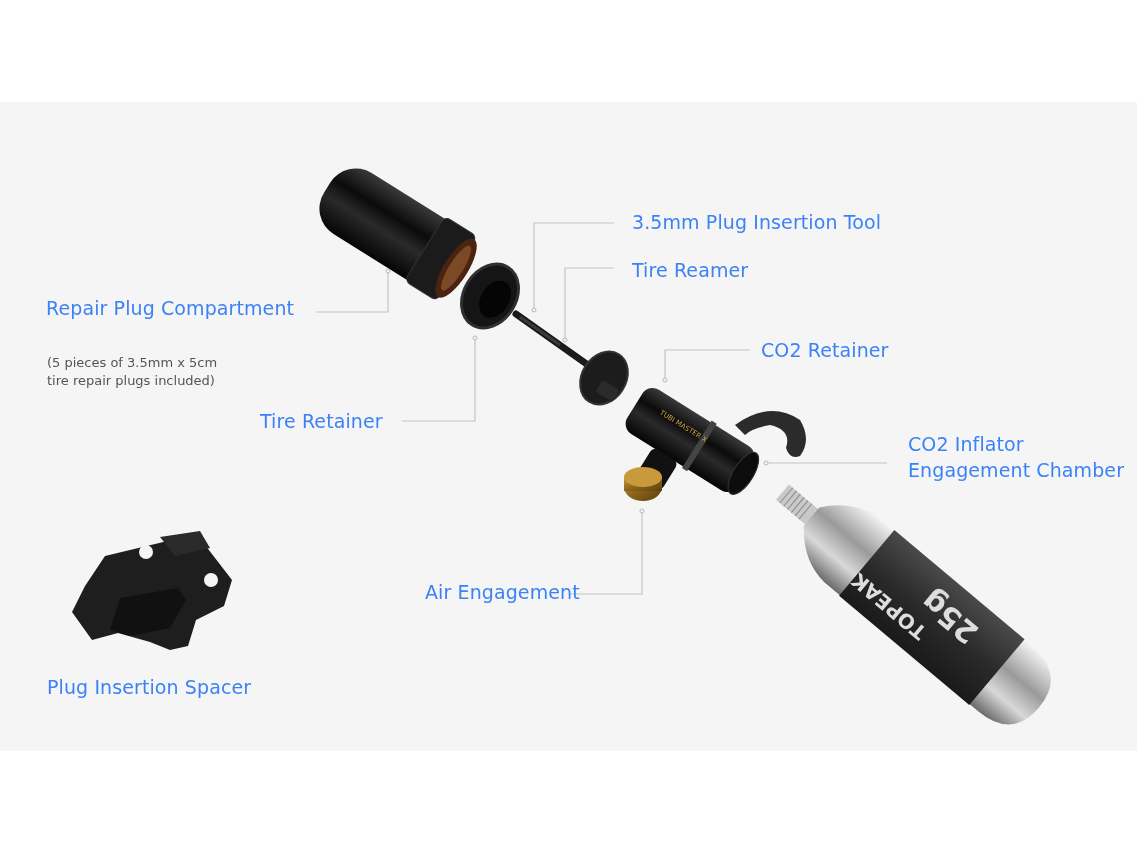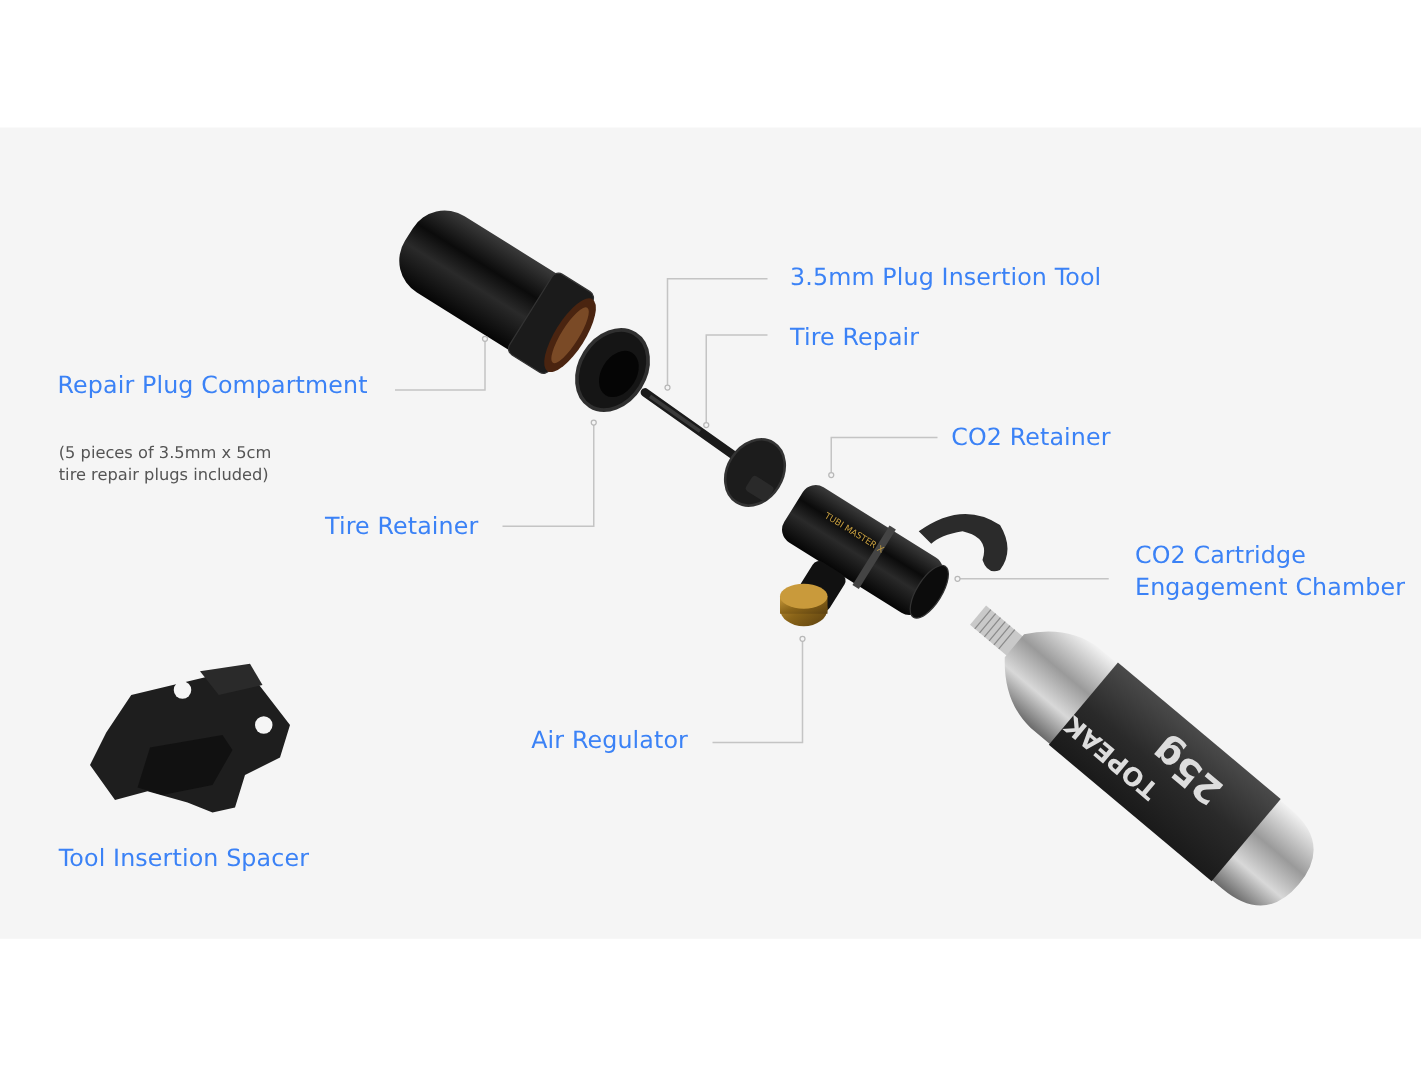--- a/index.html
+++ b/index.html
@@ -121,18 +121,18 @@
     <circle cx="766" cy="463" r="2"></circle>
     <circle cx="642" cy="511" r="2"></circle>
   </g>
 </svg>
 
 <div class="label" style="left:46px; top:296px;">Repair Plug Compartment</div>
 <div class="sublabel" style="left:47px; top:354px;">(5 pieces of 3.5mm x 5cm
 tire repair plugs included)</div>
 <div class="label" style="left:260px; top:409px;">Tire Retainer</div>
 <div class="label" style="left:632px; top:210px;">3.5mm Plug Insertion Tool</div>
-<div class="label" style="left:632px; top:258px;">Tire Repair</div>
+<div class="label" style="left:632px; top:258px;">Tire Reamer</div>
 <div class="label" style="left:761px; top:338px;">CO2 Retainer</div>
-<div class="label" style="left:908px; top:432px;">CO2 Cartridge</div>
+<div class="label" style="left:908px; top:432px;">CO2 Inflator</div>
 <div class="label" style="left:908px; top:458px;text-align:right;">Engagement Chamber</div>
-<div class="label" style="left:425px; top:580px;">Air Regulator</div>
-<div class="label" style="left:47px; top:675px;">Tool Insertion Spacer</div>
+<div class="label" style="left:425px; top:580px;">Air Engagement</div>
+<div class="label" style="left:47px; top:675px;">Plug Insertion Spacer</div>
 
 </body></html>

